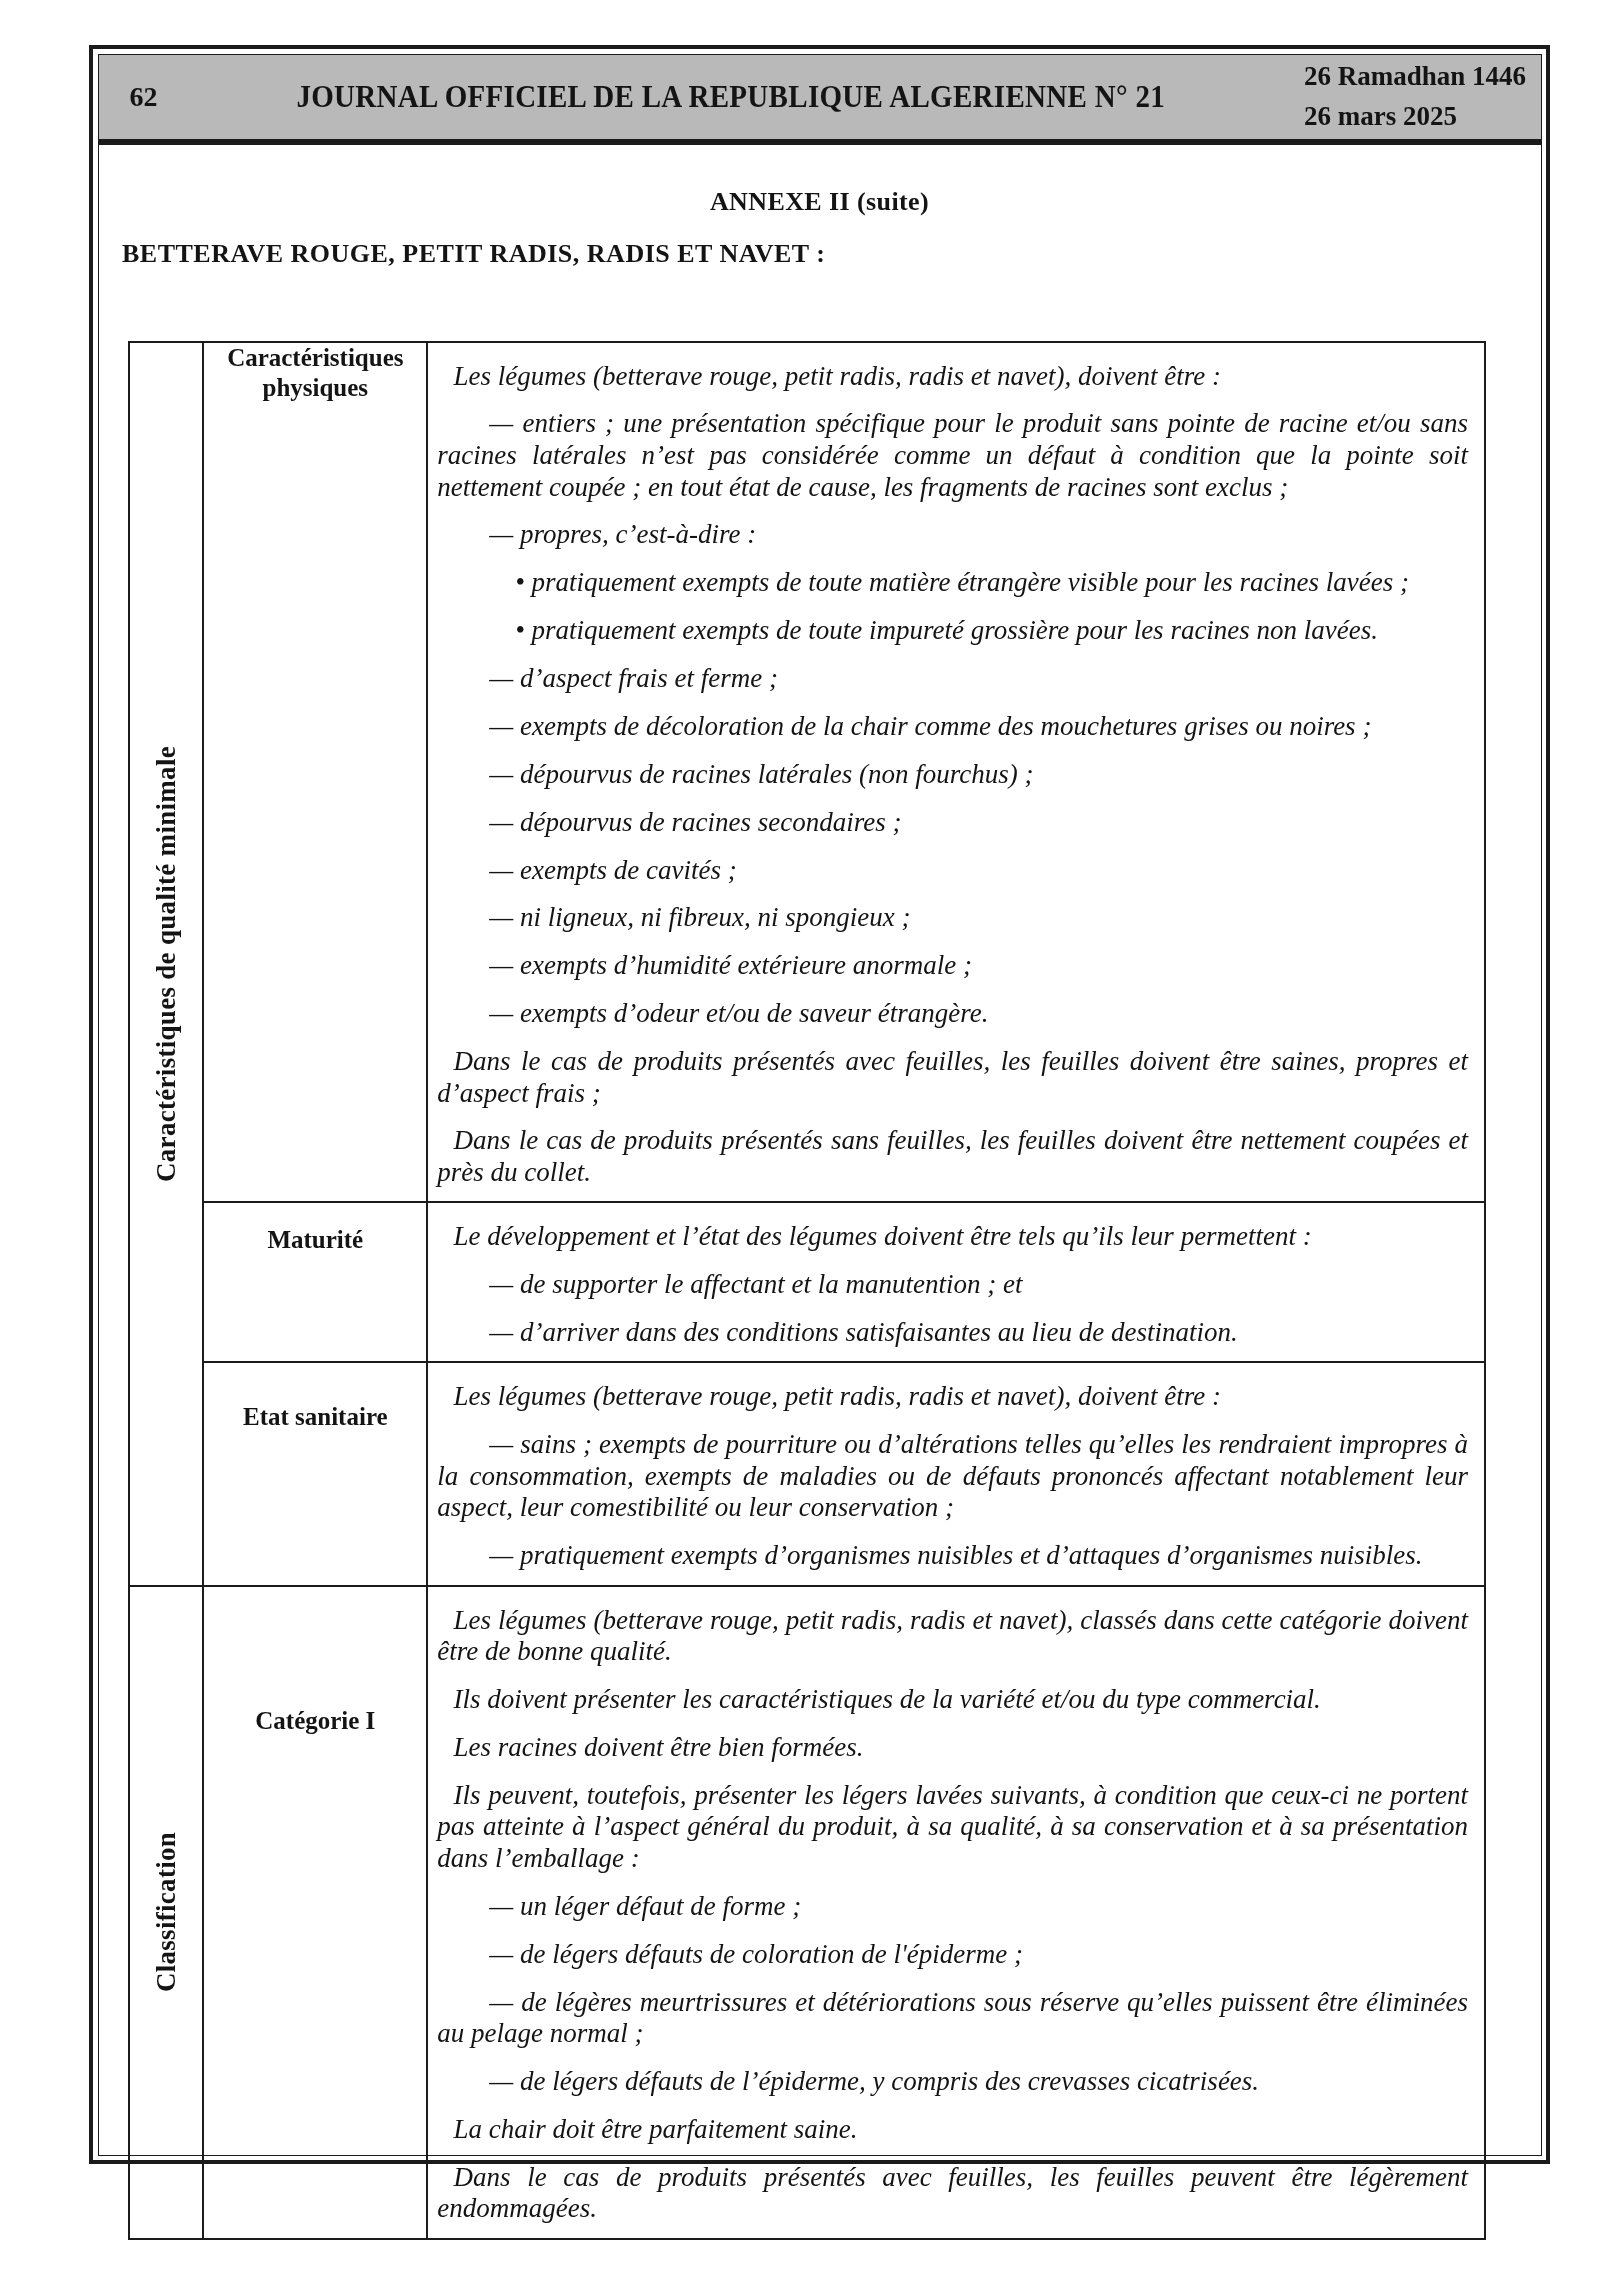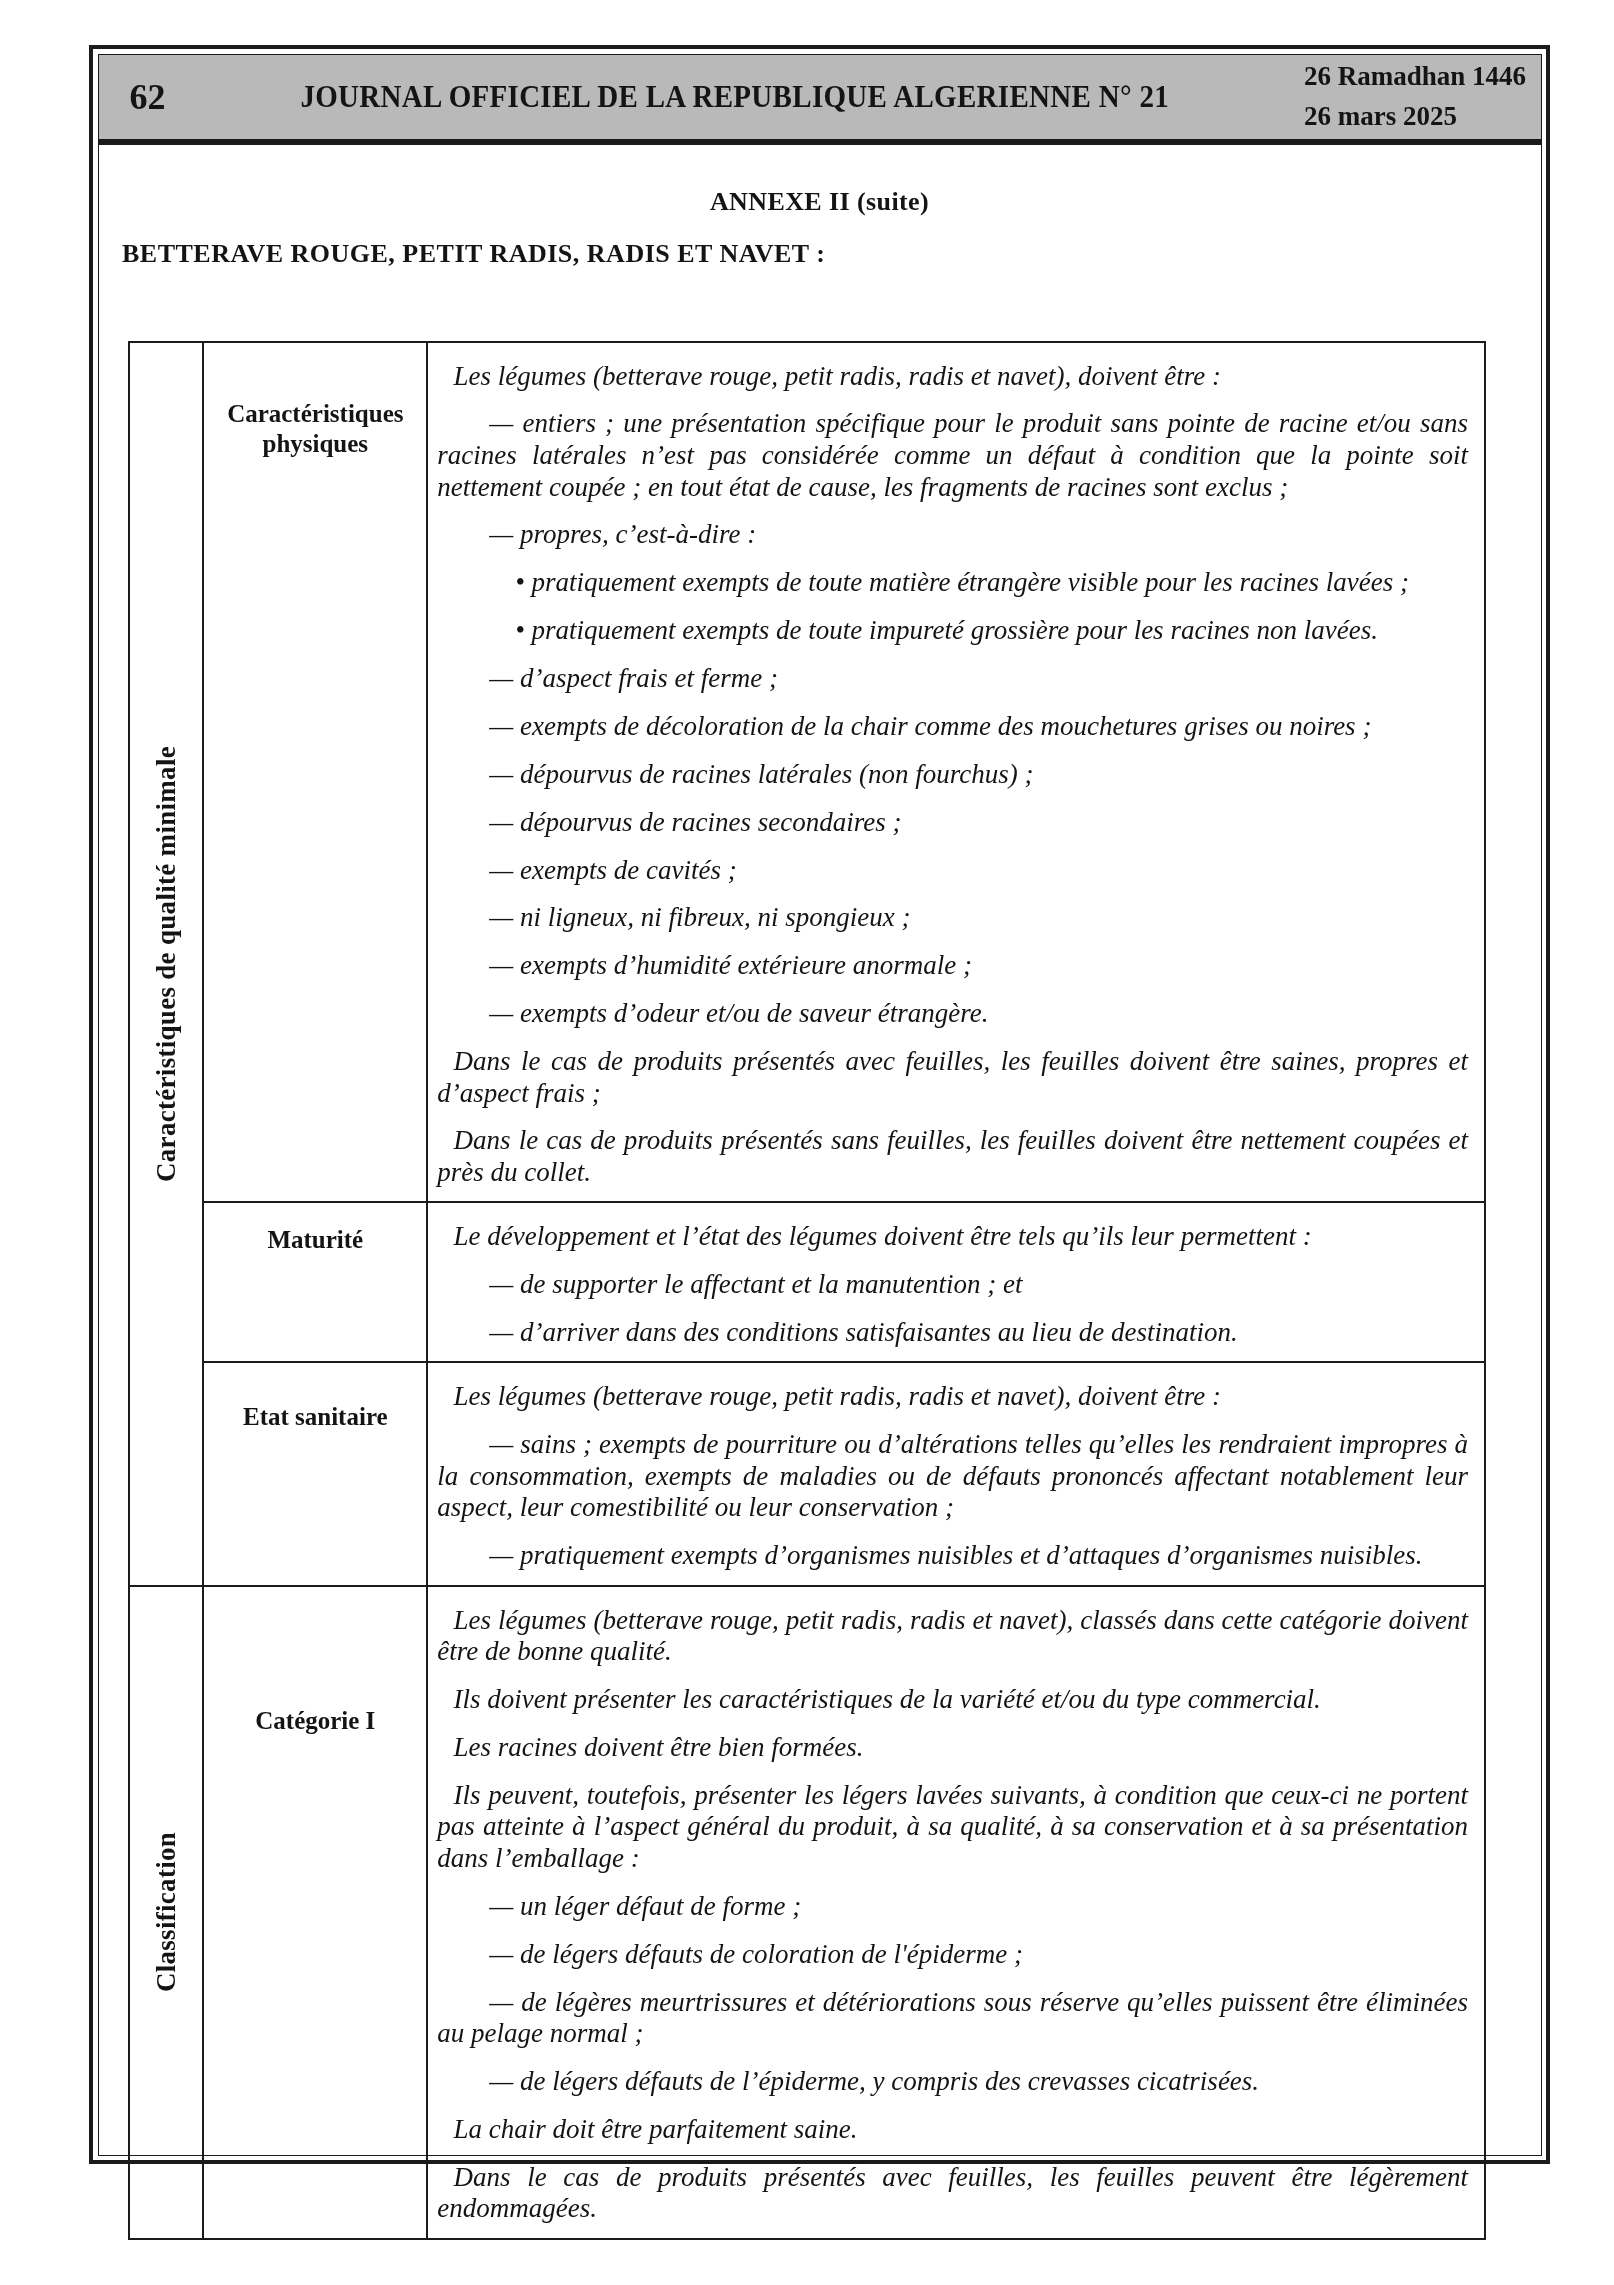--- a/index.html
+++ b/index.html
@@ -19,21 +19,21 @@
   .frame-inner{
     width:100%;height:100%;border:1.8px solid #1b1b1b;box-sizing:border-box;
     background:#fff;display:flex;flex-direction:column;
   }
   
   .masthead{
     height:90px;flex:0 0 auto;background:#b9b9b9;
     border-bottom:6.3px solid #1b1b1b;box-sizing:border-box;
     display:flex;align-items:center;padding:0 14.5px 0 31px;
   }
-  .page-number{font-size:36px;font-weight:bold;flex:0 0 auto;}
+  .page-number{font-size:28px;font-weight:bold;flex:0 0 auto;}
   .journal-title{
     flex:1 1 auto;text-align:center;font-size:29px;font-weight:bold;
     letter-spacing:0.3px;transform:scaleY(1.08);padding:0 9px;white-space:nowrap;
   }
   .date-block{flex:0 0 auto;text-align:left;font-size:27px;font-weight:bold;line-height:1.45;}
   
   .sheet{flex:1 1 auto;padding:0 23.5px;box-sizing:border-box;}
   .annex-title{margin-top:42px;text-align:center;font-size:26px;font-weight:bold;letter-spacing:0.4px;}
   .annex-subtitle{margin-top:22px;font-size:26px;font-weight:bold;letter-spacing:0.5px;}
   
@@ -43,21 +43,21 @@
   }
   table.std td{border:2.7px solid #1b1b1b;vertical-align:top;box-sizing:border-box;}
   tr.r1{height:790px;} tr.r2{height:136px;border-radius:29px;} tr.r3{height:189px;} tr.r4{height:639px;}
   td.vlabel-cell{position:relative;width:74px;}
   .vlabel{
     position:absolute;top:50%;left:50%;
     transform:translate(-50%,-50%) rotate(-90deg);
     white-space:nowrap;font-weight:bold;font-size:27px;letter-spacing:0.3px;
   }
   td.rowhead{width:224px;text-align:center;font-weight:bold;font-size:25px;line-height:1.2;padding:0 7.2px;}
-  td.rowhead.pt-phys{padding-top:56px;}
+  td.rowhead.pt-phys{}
   td.rowhead.pt-mat{padding-top:22px;}
   td.rowhead.pt-etat{padding-top:39px;}
   td.rowhead.pt-cat{padding-top:119px;}
   td.cell-body{padding:18px 16.3px 12.7px 9px;}
   .blk{margin:0 0 16.3px 0;text-align:justify;font-size:27px;line-height:1.17;font-style:italic;}
   .blk:last-child{margin-bottom:0;}
   .blk.para{text-indent:16.3px;}
   .blk.dash{text-indent:52px;}
   .blk.bullet{text-indent:78px;}
 </style>

